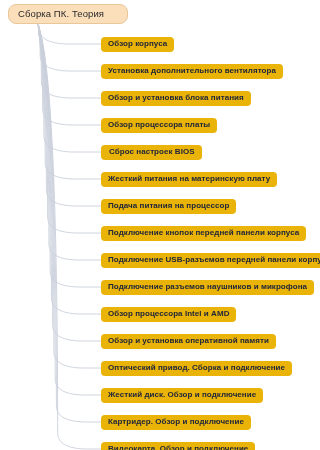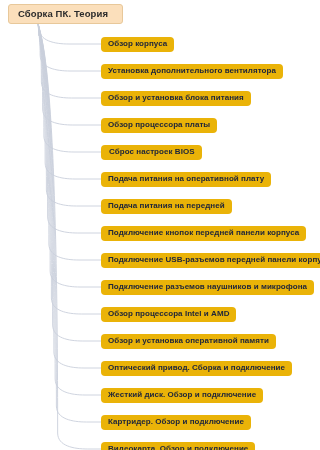--- a/index.html
+++ b/index.html
@@ -26,24 +26,24 @@
     width: 320px;
     height: 450px;
     pointer-events: none;
   }
   .root-node {
     position: absolute;
     left: 8px;
     top: 4px;
     background: #fbdfbb;
     border: 1px solid #e8c89a;
-    border-radius: 3px;
-    padding: 3px 14px 4px 9px;
+    border-radius: 8px;
+    padding: 3px 23px 4px 9px;
     font-size: 9.5px;
-    font-weight: bold;
+    font-weight: normal;
     color: #2b2b2b;
     letter-spacing: 0.1px;
     white-space: nowrap;
     z-index: 3;
   }
   .child-node {
     position: absolute;
     left: 101px;
     background: #eab308;
     border-radius: 4px;
@@ -84,22 +84,22 @@
   <div class="root-node">
     <span>Сборка ПК. Теория</span>
   </div>
 
   <div id="children-layer">
       <div class="child-node" style="top: 37px;"><span>Обзор корпуса</span></div>
       <div class="child-node" style="top: 64px;"><span>Установка дополнительного вентилятора</span></div>
       <div class="child-node" style="top: 91px;"><span>Обзор и установка блока питания</span></div>
       <div class="child-node" style="top: 118px;"><span>Обзор процессора платы</span></div>
       <div class="child-node" style="top: 145px; padding-left: 8px;"><span>Сброс настроек BIOS</span></div>
-      <div class="child-node" style="top: 172px;"><span>Подача питания на оперативной плату</span></div>
-      <div class="child-node" style="top: 199px;"><span>Подача питания на передней</span></div>
+      <div class="child-node" style="top: 172px;"><span>Жесткий питания на материнскую плату</span></div>
+      <div class="child-node" style="top: 199px;"><span>Подача питания на процессор</span></div>
       <div class="child-node" style="top: 226px;"><span>Подключение кнопок передней панели корпуса</span></div>
       <div class="child-node" style="top: 253px;"><span>Подключение USB-разъемов передней панели корпуса</span></div>
       <div class="child-node" style="top: 280px;"><span>Подключение разъемов наушников и микрофона</span></div>
       <div class="child-node" style="top: 307px;"><span>Обзор процессора Intel и AMD</span></div>
       <div class="child-node" style="top: 334px;"><span>Обзор и установка оперативной памяти</span></div>
       <div class="child-node" style="top: 361px;"><span>Оптический привод. Сборка и подключение</span></div>
       <div class="child-node" style="top: 388px;"><span>Жесткий диск. Обзор и подключение</span></div>
       <div class="child-node" style="top: 415px;"><span>Картридер. Обзор и подключение</span></div>
       <div class="child-node" style="top: 442px;"><span>Видеокарта. Обзор и подключение</span></div>
     </div>

